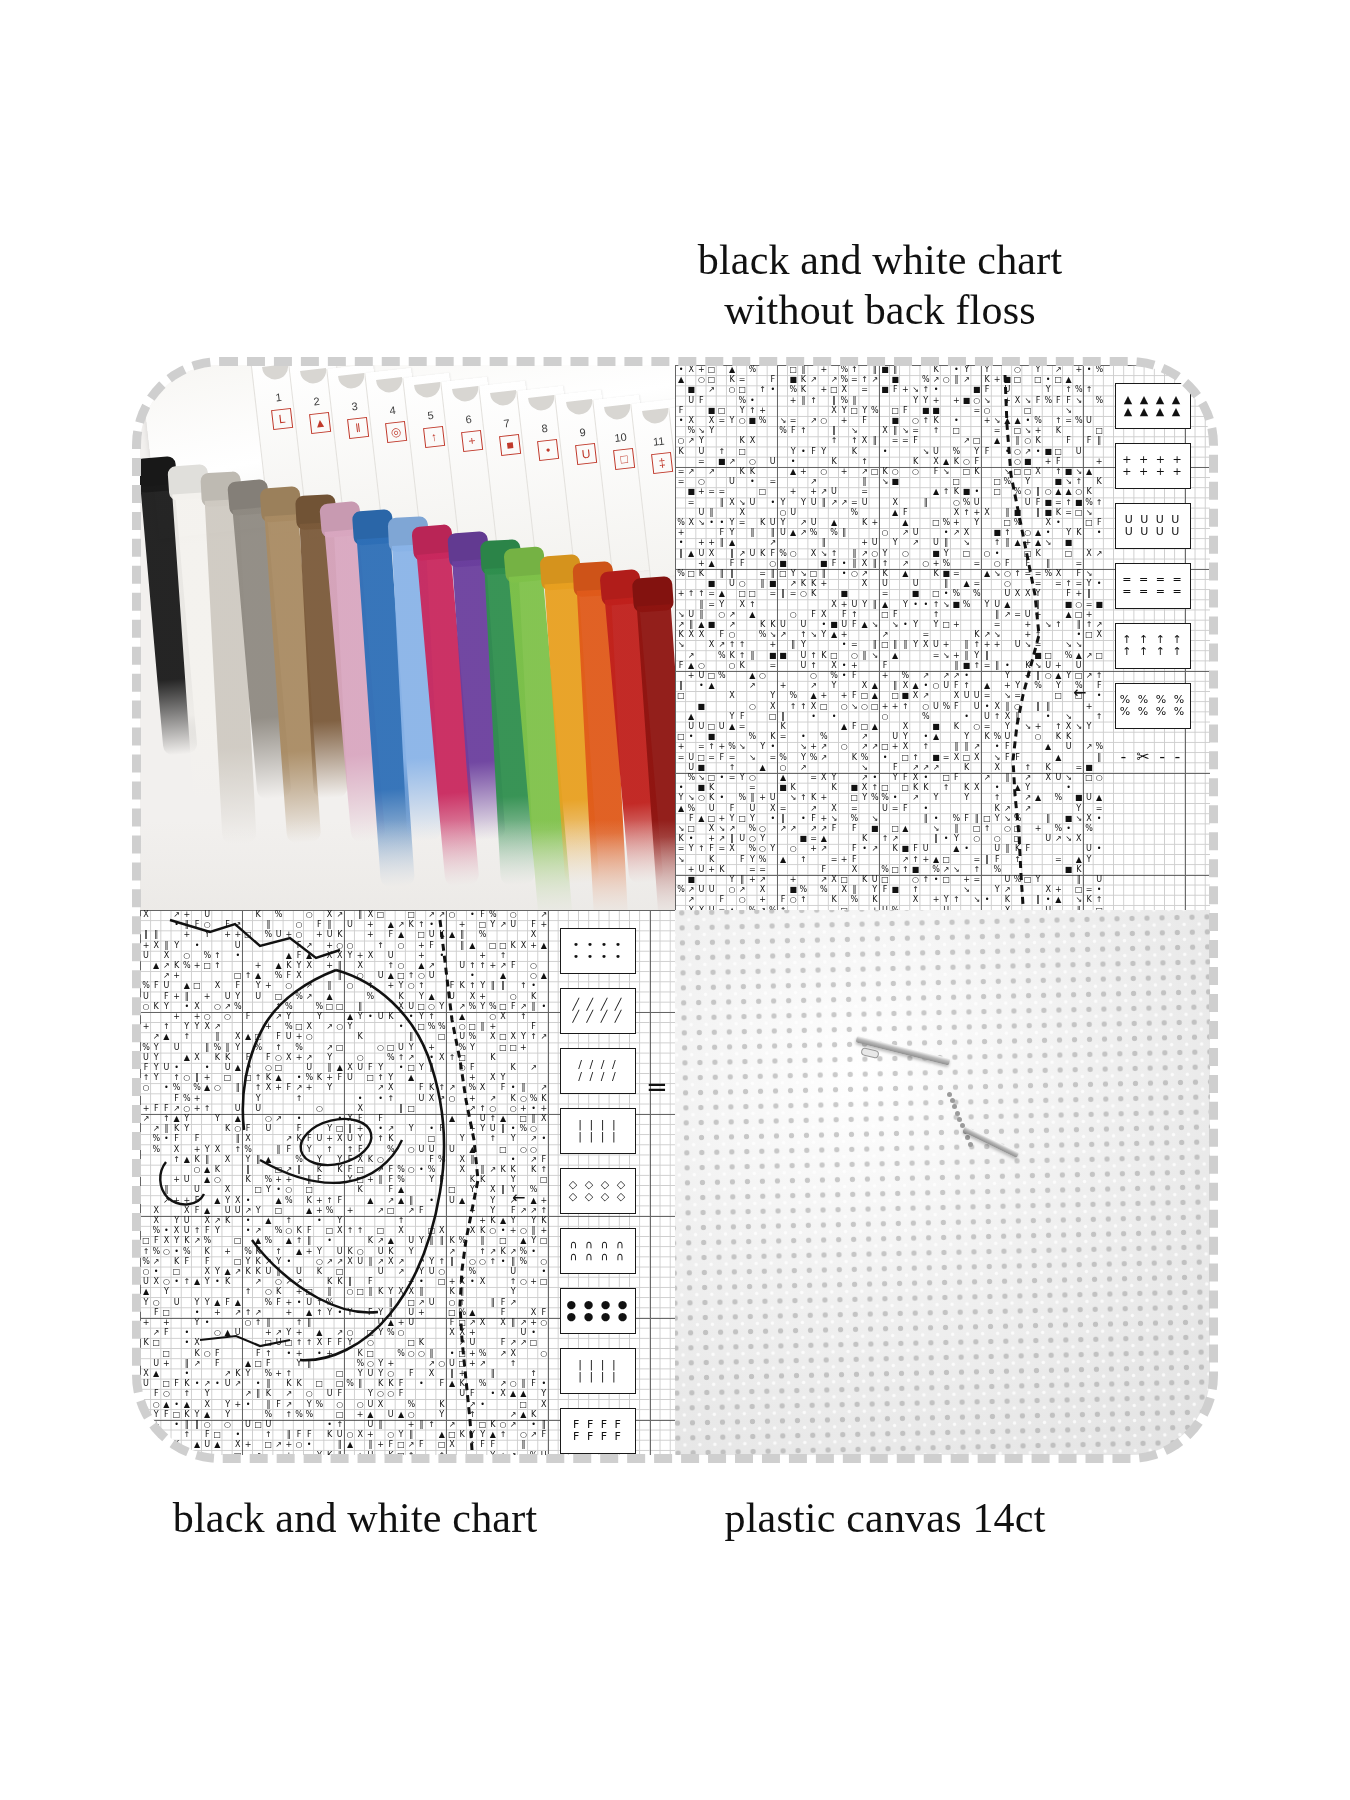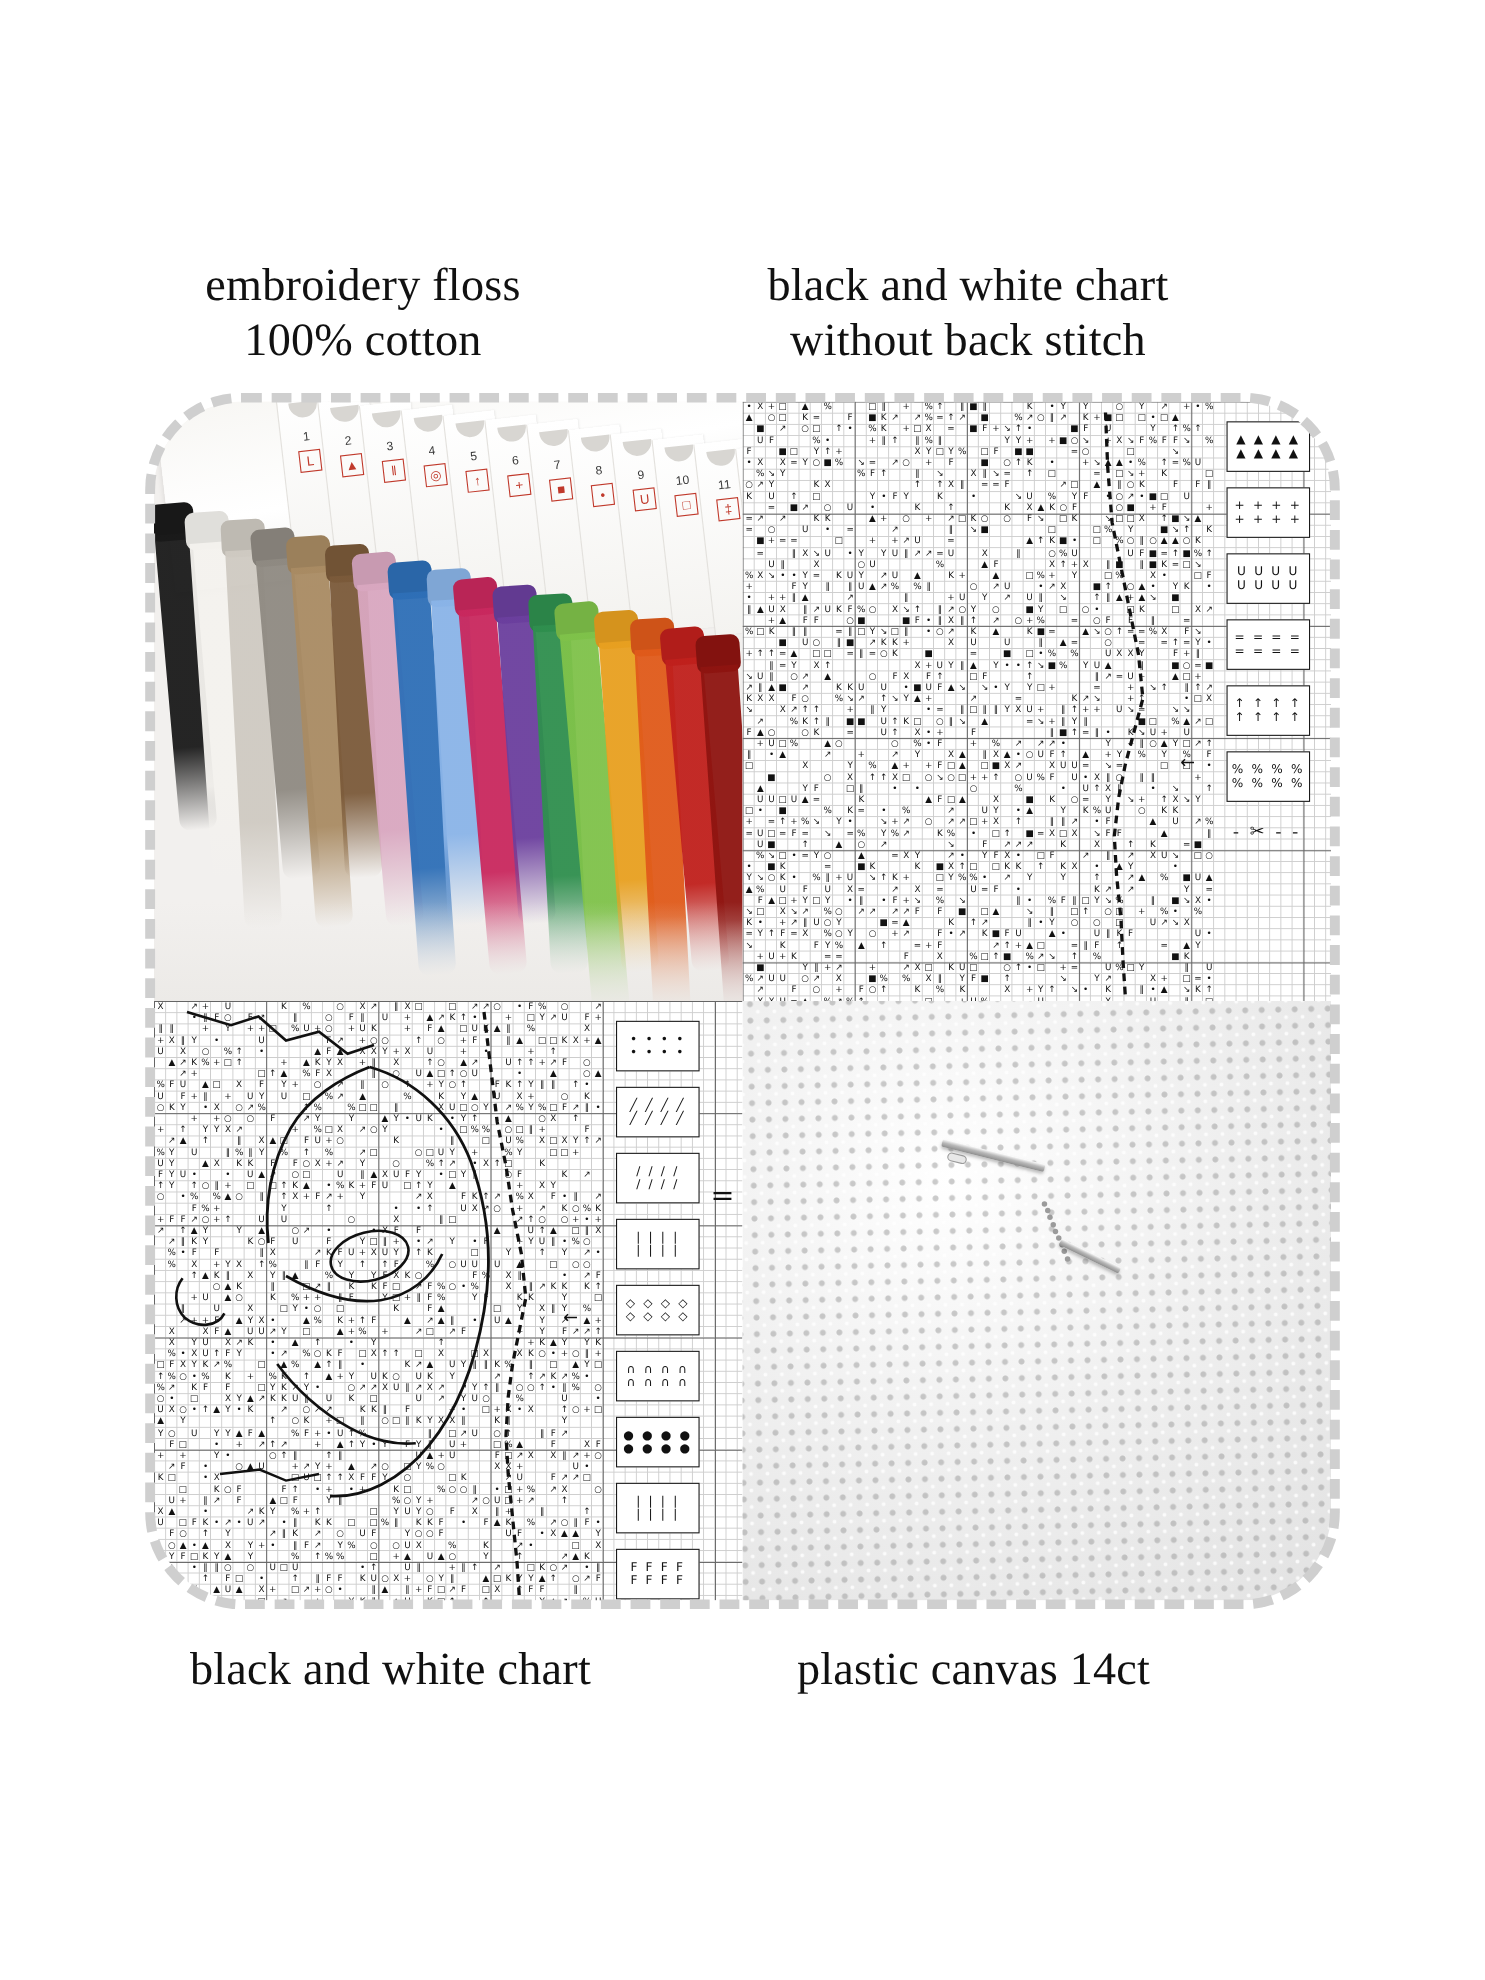--- a/index.html
+++ b/index.html
@@ -277,28 +277,24 @@
     font-family: "DejaVu Sans", sans-serif;
     font-size: 26px;
     color: #111;
   }
 </style>
 </head>
 <body>
 
 <div class="page">
 
-  <div class="caption" id="caption-top-left">
-    <span class="line">embroidery floss</span>
-    <span class="line">100% cotton</span>
-  </div>
 
   <div class="caption" id="caption-top-right">
     <span class="line">black and white chart</span>
-    <span class="line">without back stitch</span>
+    <span class="line">without back floss</span>
   </div>
 
   <div class="caption" id="caption-bottom-left">
     <span class="line">black and white chart</span>
   </div>
 
   <div class="caption" id="caption-bottom-right">
     <span class="line">plastic canvas 14ct</span>
   </div>
 

